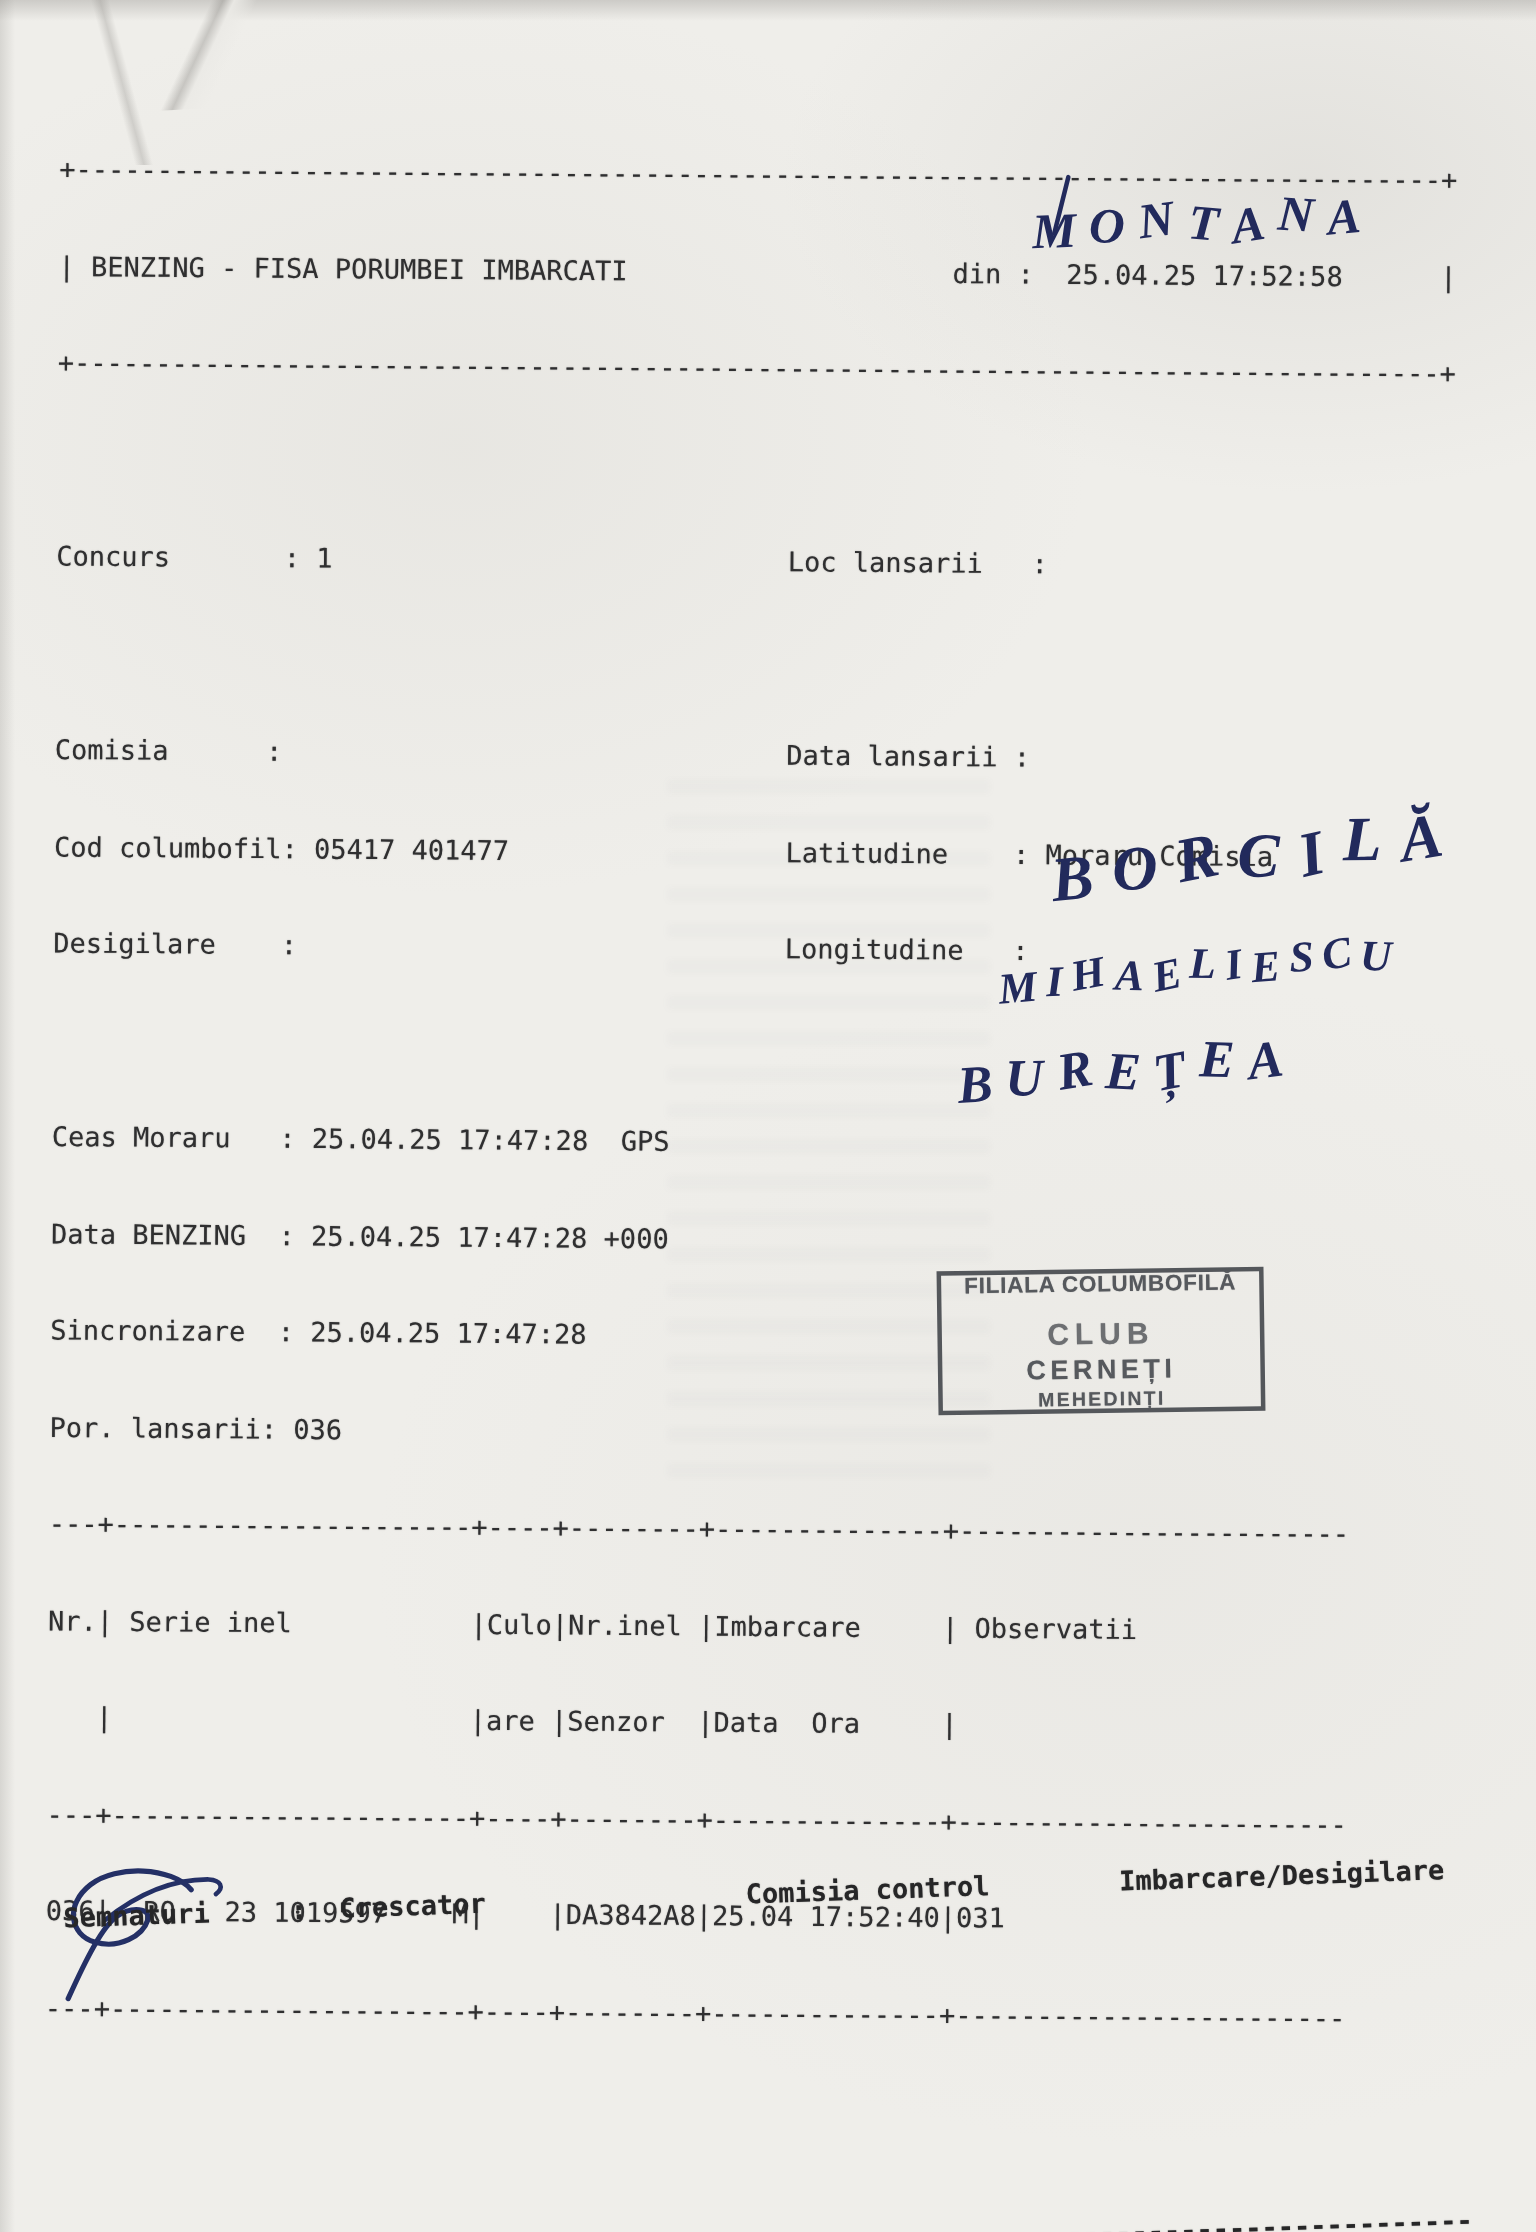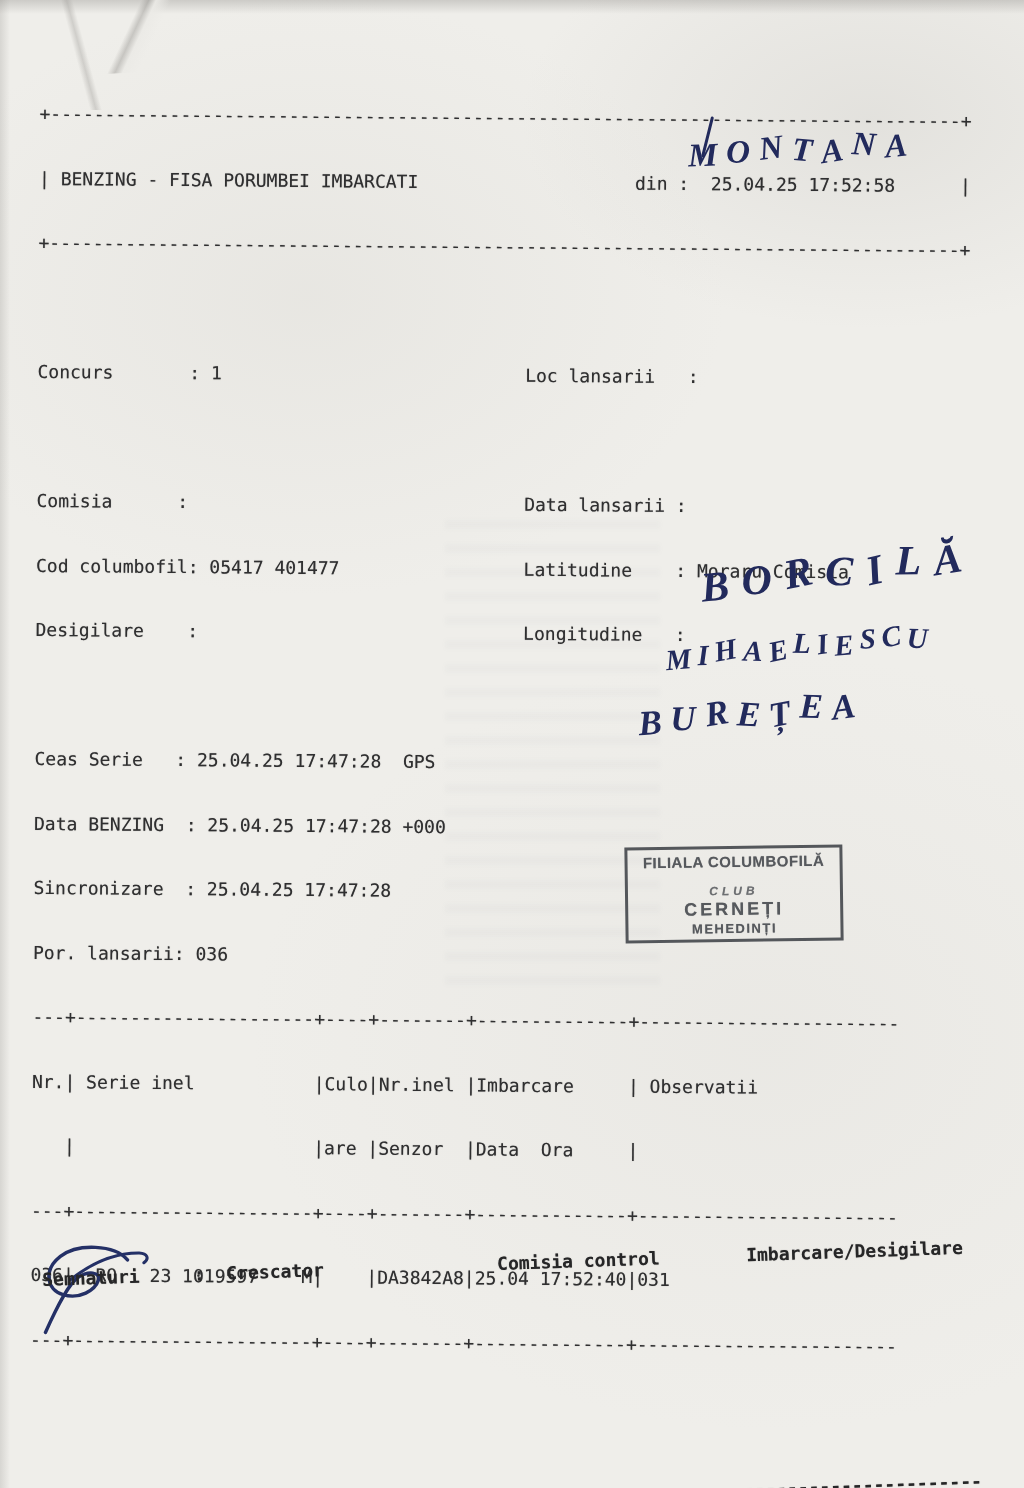--- a/index.html
+++ b/index.html
@@ -57,21 +57,21 @@
     transform:rotate(14deg);border-radius:2px;}
   
   .stamp{
     position:absolute;left:625px;top:846px;width:212px;height:90px;
     border:3.5px solid #484b50; transform:rotate(-.8deg);
     display:flex;flex-direction:column;align-items:center;justify-content:center;
     color:#4a4d52; font-family:"Liberation Sans", sans-serif; font-weight:bold;
     opacity:.92; text-align:center; text-shadow:0 0 .7px rgba(70,73,78,.6);
   }
   .stamp .s1{font-size:15px;letter-spacing:.5px;}
-  .stamp .s2{font-size:12px;letter-spacing:4px;margin-top:14px;opacity:.85;font-style:italic;}
+  .stamp .s2{font-size:20px;letter-spacing:4px;margin-top:14px;opacity:.85;}
   .stamp .s3{font-size:18px;letter-spacing:3px;margin-top:1px;}
   .stamp .s4{font-size:13px;letter-spacing:1.5px;margin-top:1px;}
   .signature{position:absolute;left:28px;top:1240px;width:132px;height:96px;transform:rotate(-4deg);}
 </style>
 </head>
 <body>
 
 <div class="sheet">
 
   <div class="top-shade"></div>
@@ -84,21 +84,21 @@
     <div class="ln">+------------------------------------------------------------------------------------+</div>
     <div class="ln"><span class="w2">|</span><span class="w53">BENZING - FISA PORUMBEI IMBARCATI</span><span class="w7">din :</span><span class="w23">25.04.25 17:52:58</span><span>|</span></div>
     <div class="ln">+------------------------------------------------------------------------------------+</div>
     <div class="ln"></div>
     <div class="ln"><span class="w45"><span>Concurs       :</span><span> 1</span></span><span>Loc lansarii   :</span><span></span></div>
     <div class="ln"></div>
     <div class="ln"><span class="w45"><span>Comisia      :</span><span></span></span><span>Data lansarii :</span><span></span></div>
     <div class="ln"><span class="w45"><span>Cod columbofil:</span><span> 05417 401477</span></span><span>Latitudine    :</span><span> Moraru Comisia</span></div>
     <div class="ln"><span class="w45"><span>Desigilare    :</span><span></span></span><span>Longitudine   :</span><span></span></div>
     <div class="ln"></div>
-    <div class="ln"><span>Ceas Serie   :</span><span> 25.04.25 17:47:28  GPS</span></div>
+    <div class="ln"><span>Ceas Moraru   :</span><span> 25.04.25 17:47:28  GPS</span></div>
     <div class="ln"><span>Data BENZING  :</span><span> 25.04.25 17:47:28 +000</span></div>
     <div class="ln"><span>Sincronizare  :</span><span> 25.04.25 17:47:28</span></div>
     <div class="ln"><span>Por. lansarii:</span><span> 036</span></div>
     <div class="ln">---+----------------------+----+--------+--------------+------------------------</div>
     <div class="ln">Nr.| Serie inel           |Culo|Nr.inel |Imbarcare     | Observatii</div>
     <div class="ln">   |                      |are |Senzor  |Data  Ora     |</div>
     <div class="ln">---+----------------------+----+--------+--------------+------------------------</div>
     <div class="ln">036|  RO   23 1019597    M|    |DA3842A8|25.04 17:52:40|031</div>
     <div class="ln">---+----------------------+----+--------+--------------+------------------------</div>
   </div>

